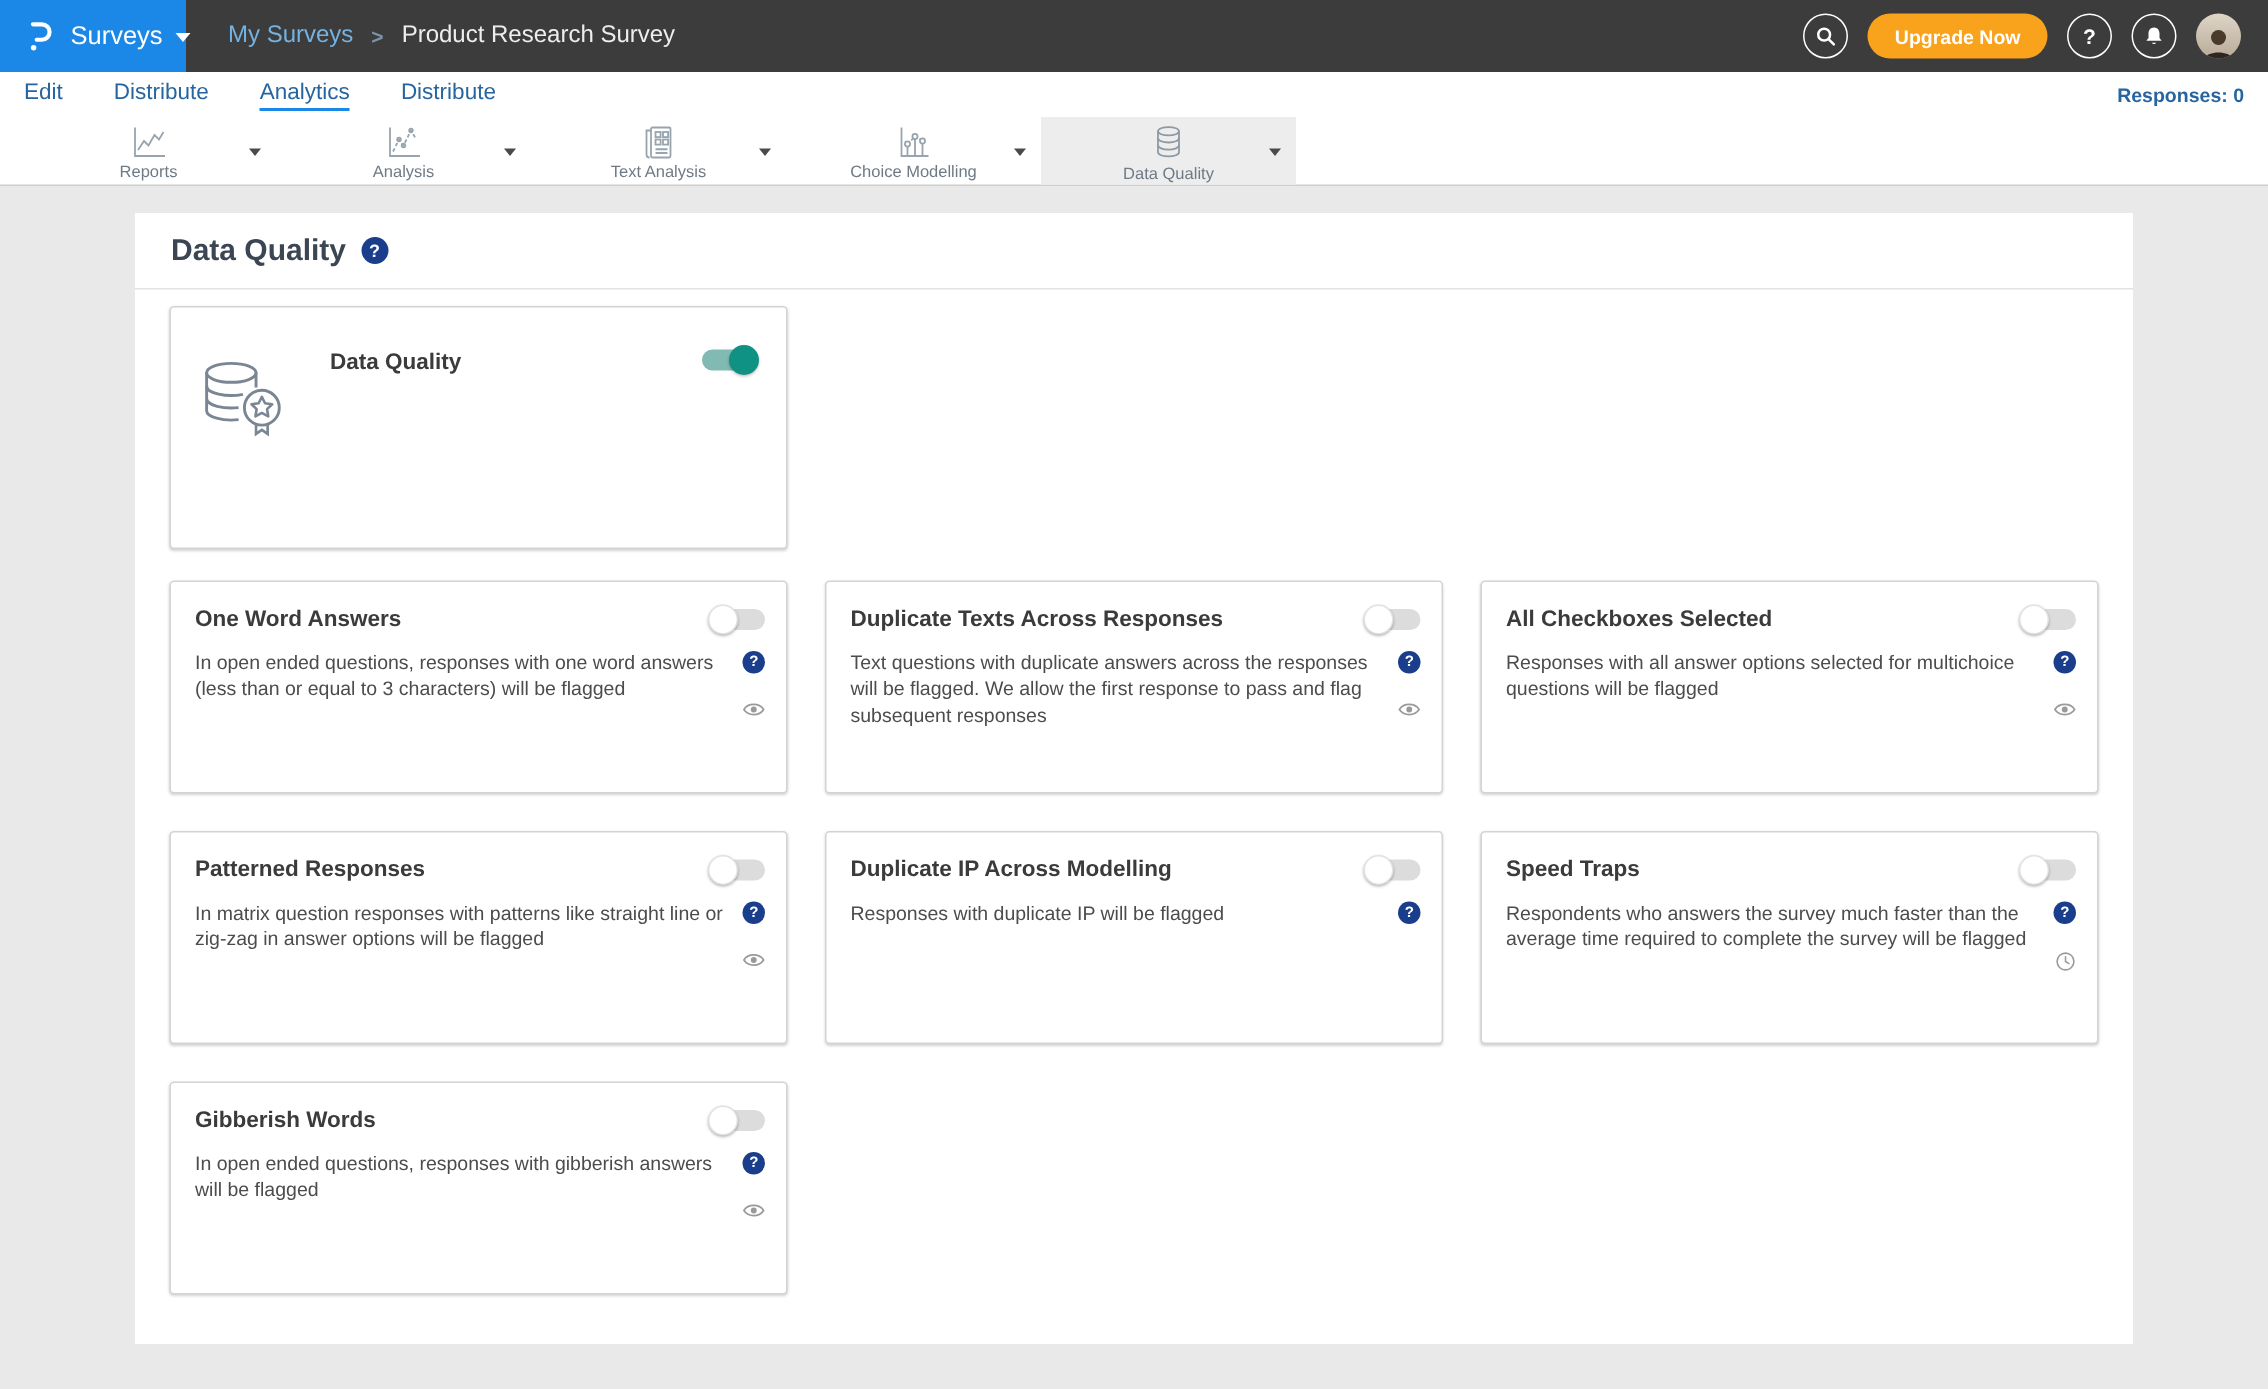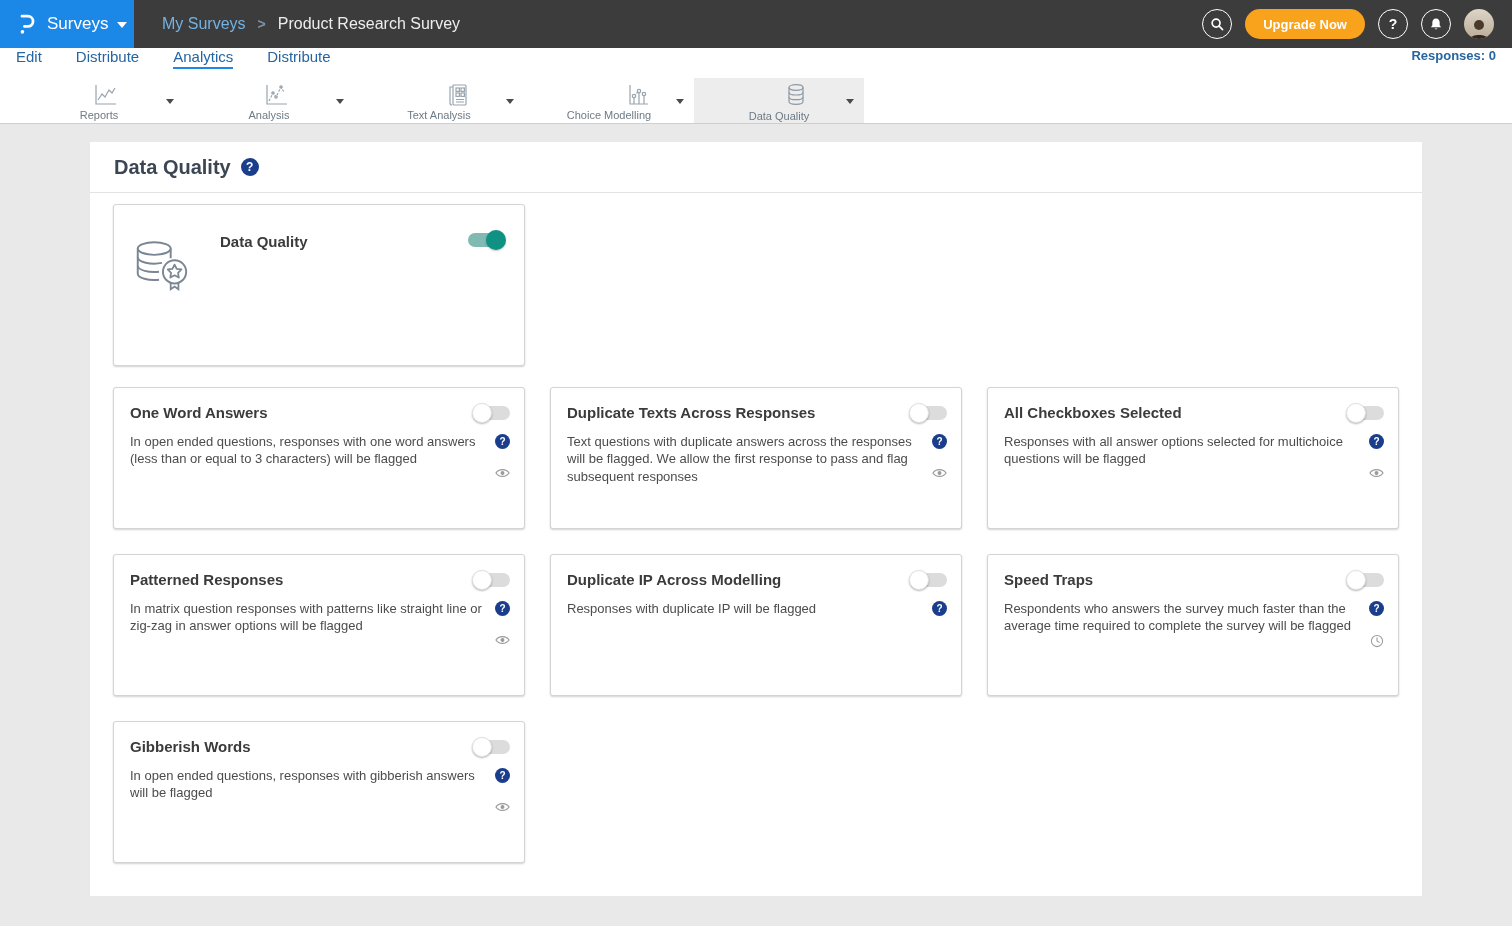--- a/index.html
+++ b/index.html
@@ -1,44 +1,44 @@
 <!DOCTYPE html>
 <html><head>
 <meta charset="utf-8">
 <style>
   * { margin:0; padding:0; box-sizing:border-box; }
   html,body { width:1512px; height:926px; font-family:"Liberation Sans", sans-serif; background:#e9e9e9; overflow:hidden; }
 
   
   .topbar { height:48px; background:#3c3c3c; display:flex; align-items:center; }
-  .logo-area { width:134px; height:48px; background:#1b87e6; display:flex; align-items:center; padding-left:16px; gap:9px; cursor:pointer; flex:0 0 auto; }
+  .logo-area { width:124px; height:48px; background:#1b87e6; display:flex; align-items:center; padding-left:16px; gap:9px; cursor:pointer; flex:0 0 auto; }
   .logo-area .product { color:#fff; font-size:17px; font-weight:500; }
   .caret-down { width:0; height:0; border-left:5px solid transparent; border-right:5px solid transparent; border-top:6px solid #fff; margin-top:2px; }
   .crumbs { display:flex; align-items:center; gap:12px; padding-left:28px; flex:1 1 auto; }
   .crumb-parent { color:#74b2e2; font-size:16px; cursor:pointer; text-decoration:none; }
   .crumb-sep { color:#7d95aa; font-size:14px; font-weight:bold; }
   .crumb-current { color:#ededed; font-size:16px; }
   .topbar-right { display:flex; align-items:center; gap:13px; padding-right:18px; }
   .circle-btn { width:30px; height:30px; border:1.5px solid #fff; border-radius:50%; display:flex; align-items:center; justify-content:center; cursor:pointer; color:#fff; font-weight:bold; font-size:14px; }
   .upgrade-btn { background:#f9a21b; color:#fff; border:none; border-radius:16px; height:30px; padding:0 18px; font-size:13px; font-weight:bold; font-family:"Liberation Sans",sans-serif; cursor:pointer; }
   .avatar { width:30px; height:30px; border-radius:50%; overflow:hidden; background:linear-gradient(180deg,#ded5c8,#b9ab97); cursor:pointer; position:relative; }
   .avatar svg { position:absolute; bottom:-2px; left:3px; }
 
   
-  .subnav { height:30px; background:#fff; display:flex; align-items:flex-start; padding:0 16px; }
+  .subnav { height:30px; background:#fff; display:flex; align-items:center; padding:0 16px; }
   .subnav-items { display:flex; list-style:none; gap:34px; }
   .subnav-item { color:#2765a0; font-size:15px; cursor:pointer; padding-bottom:2px; }
   .subnav-item.active { border-bottom:2px solid #1b87e6; }
   .subnav-right { margin-left:auto; color:#2765a0; font-size:13px;font-weight:bold; }
 
   
   .tabbar { height:46px; background:#fff; border-bottom:1px solid #cfcfcf; display:flex; padding-left:14px; }
   .tab-group { width:170px; height:100%; position:relative; display:flex; align-items:center; justify-content:center; cursor:pointer; }
   .tab-group.active { background:#ededed; }
-  .tab-inner { display:flex; flex-direction:column; align-items:flex-end; gap:2px; margin-top:2px; }
+  .tab-inner { display:flex; flex-direction:column; align-items:center; gap:2px; margin-top:2px; }
   .tab-label { font-size:11px; color:#6e7a85; }
   .tab-caret { position:absolute; right:10px; top:50%; margin-top:-2px; width:0; height:0; border-left:4px solid transparent; border-right:4px solid transparent; border-top:5px solid #4a4a4a; }
   .tab-icon svg { display:block; }
 
   
   .page { height:801px; background:#e9e9e9; padding-top:18px; }
   .panel { width:1332px; margin:0 auto; background:#fff; min-height:754px; }
   .panel-header { height:51px; border-bottom:1px solid #e3e3e3; display:flex; align-items:center; padding-left:24px; gap:10px; }
   .panel-title { font-size:20px; color:#3c4653; }
   .help-badge { display:inline-flex; align-items:center; justify-content:center; background:#1a3e8c; color:#fff; border-radius:50%; font-weight:bold; cursor:pointer; }

